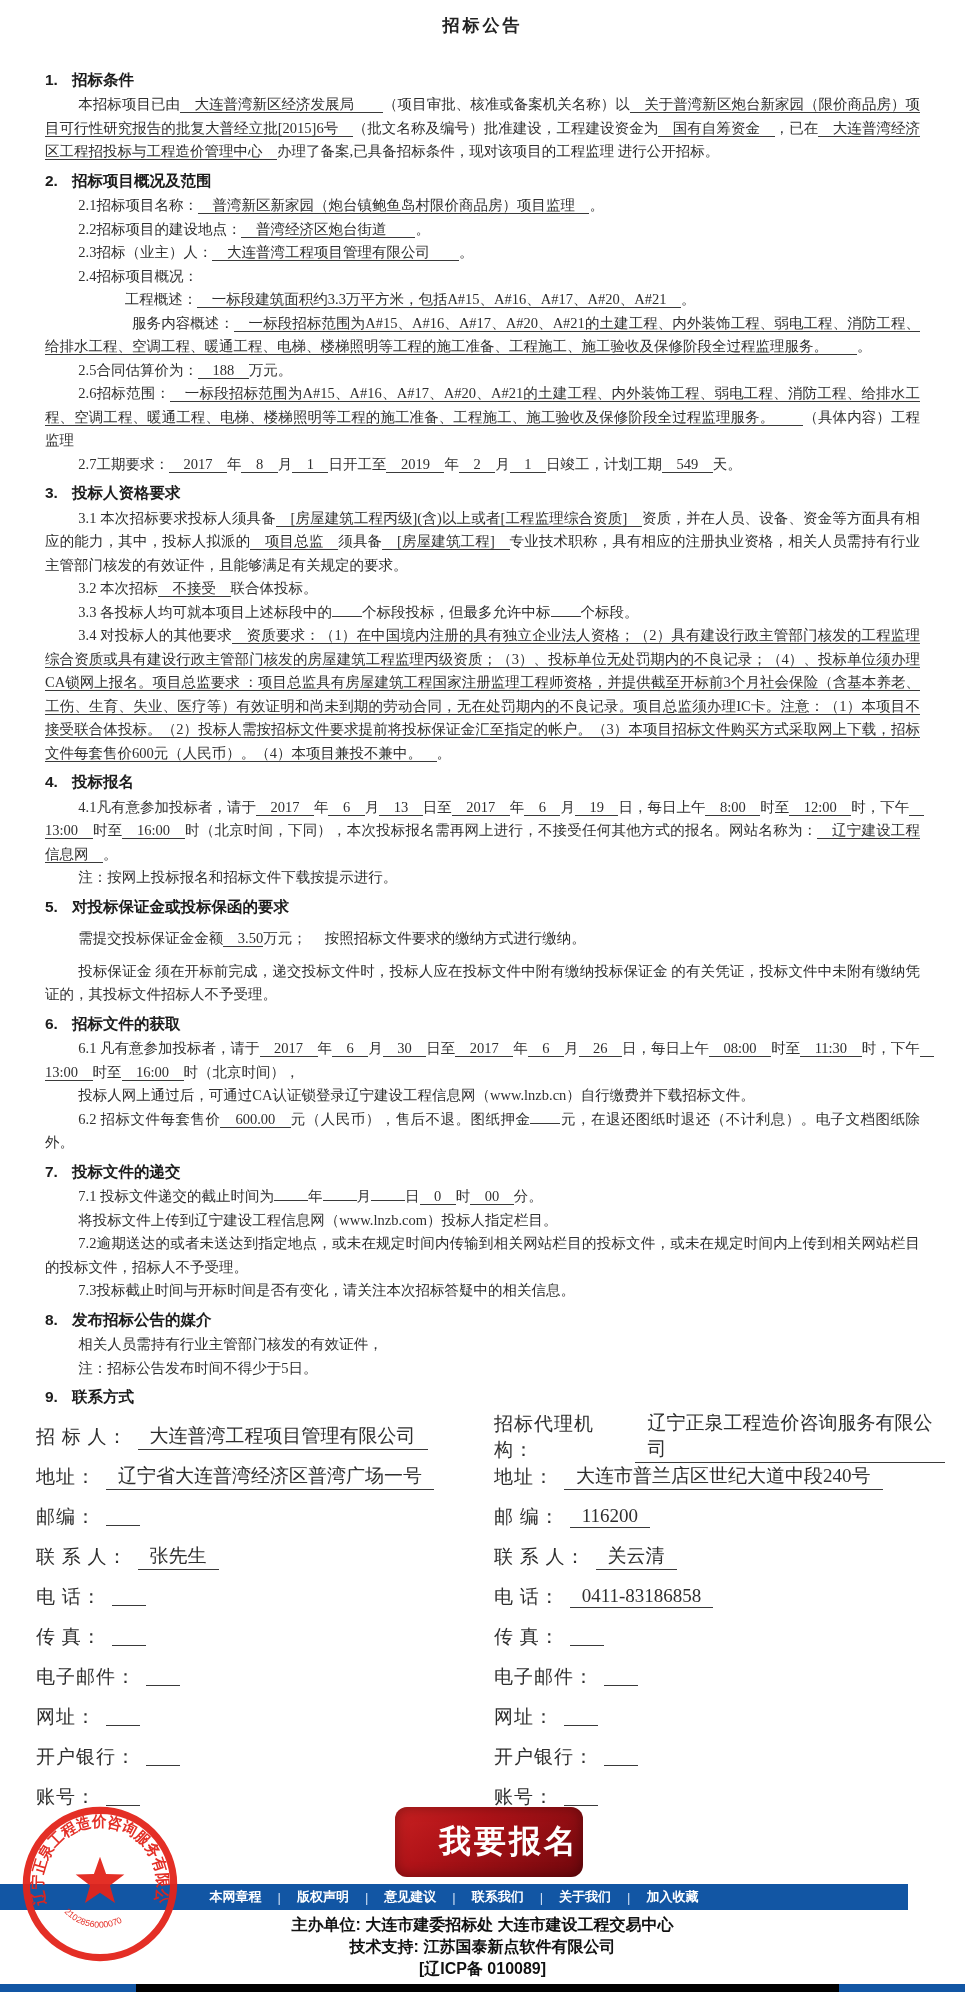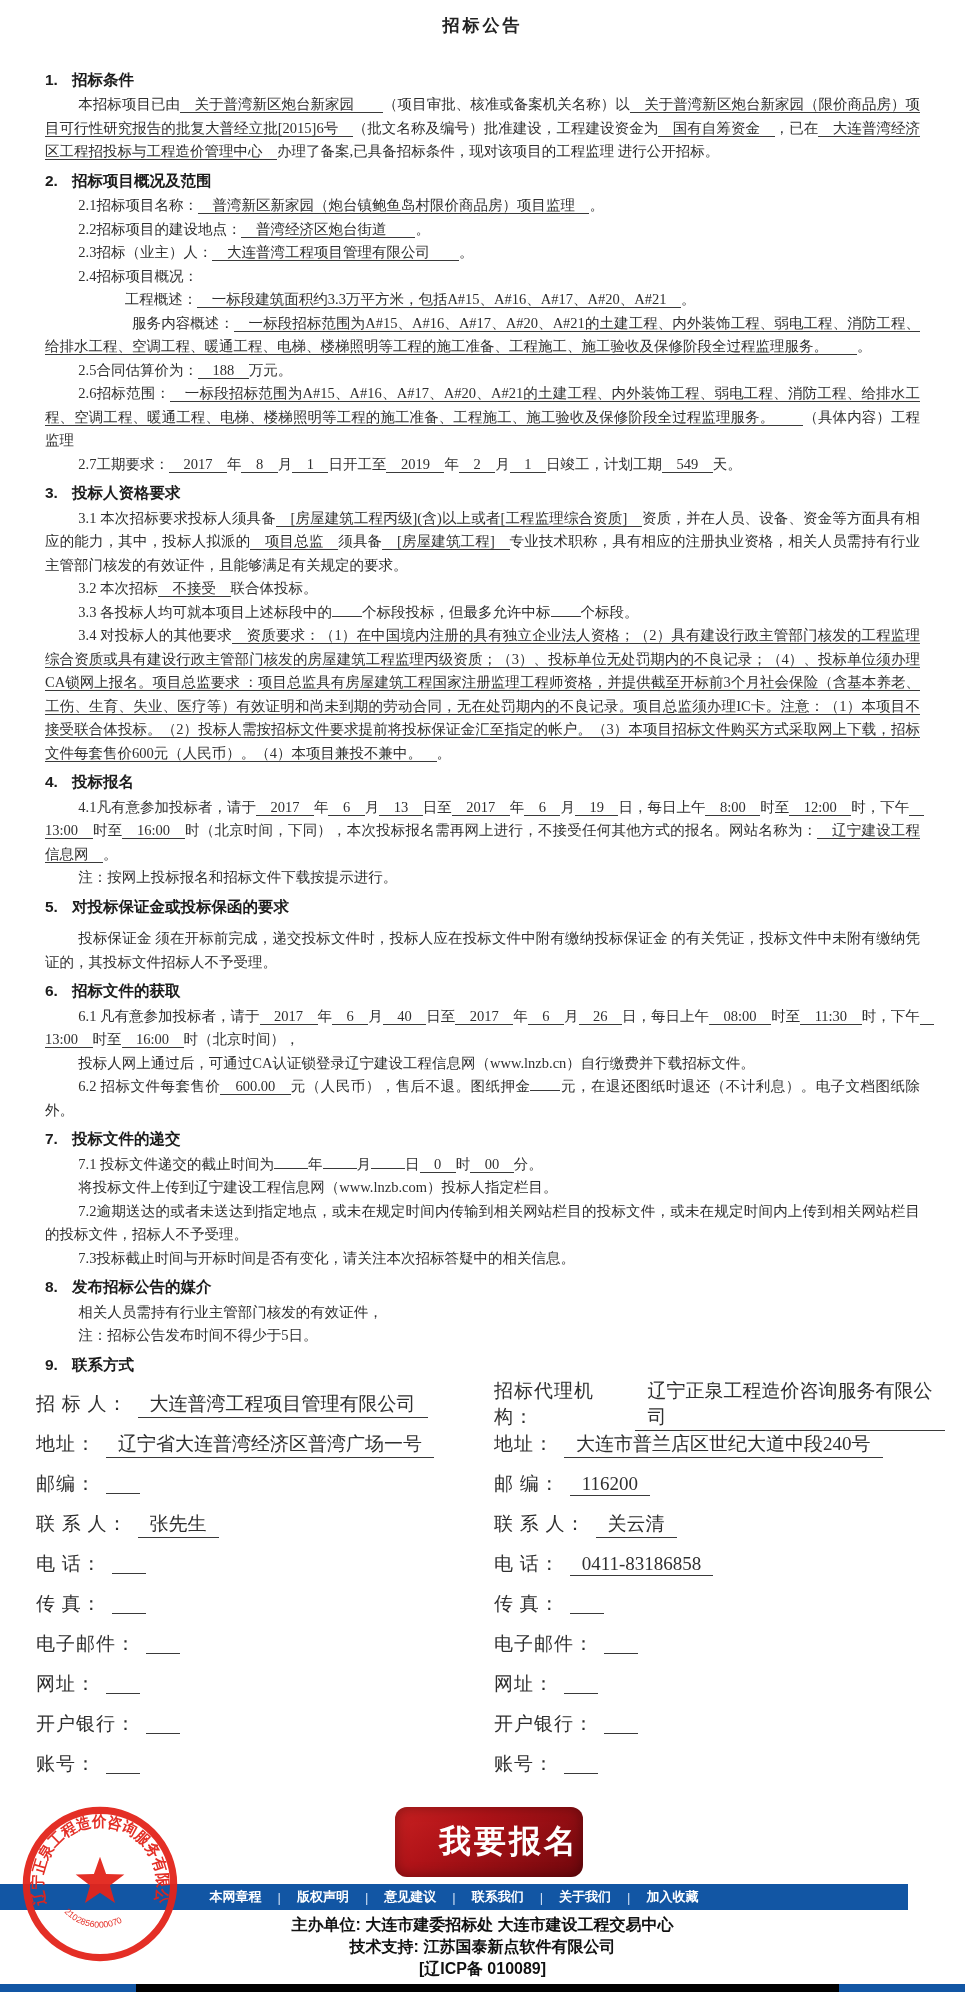--- a/index.html
+++ b/index.html
@@ -64,43 +64,44 @@
   .bb-right { width: 126px; background: #1256a4; }
 </style>
 </head>
 <body>
 
 <div class="page">
 
   <div class="doc">
       <div class="doc-title">招标公告</div>
       <div class="sec-h"><span class="num">1.</span><span class="htxt">招标条件</span></div>
-      <div class="para" style="text-indent: 2.3em;">本招标项目已由<span class="u">　关于普湾新区炮台新家园　　</span>（项目审批、核准或备案机关名称）以<span class="u">　关于普湾新区炮台新家园（限价商品房）项目可行性研究报告的批复大普经立批[2015]6号　</span>（批文名称及编号）批准建设，工程建设资金为<span class="u">　国有自筹资金　</span>，已在<span class="u">　大连普湾经济区工程招投标与工程造价管理中心　</span>办理了备案,已具备招标条件，现对该项目的工程监理 进行公开招标。</div>
+      <div class="para" style="text-indent: 2.3em;">本招标项目已由<span class="u">　大连普湾新区经济发展局　　</span>（项目审批、核准或备案机关名称）以<span class="u">　关于普湾新区炮台新家园（限价商品房）项目可行性研究报告的批复大普经立批[2015]6号　</span>（批文名称及编号）批准建设，工程建设资金为<span class="u">　国有自筹资金　</span>，已在<span class="u">　大连普湾经济区工程招投标与工程造价管理中心　</span>办理了备案,已具备招标条件，现对该项目的工程监理 进行公开招标。</div>
       <div class="sec-h"><span class="num">2.</span><span class="htxt">招标项目概况及范围</span></div>
       <div class="para" style="text-indent: 2.3em;">2.1招标项目名称：<span class="u">　普湾新区新家园（炮台镇鲍鱼岛村限价商品房）项目监理　</span>。</div>
       <div class="para" style="text-indent: 2.3em;">2.2招标项目的建设地点：<span class="u">　普湾经济区炮台街道　　</span>。</div>
       <div class="para" style="text-indent: 2.3em;">2.3招标（业主）人：<span class="u">　大连普湾工程项目管理有限公司　　</span>。</div>
       <div class="para" style="text-indent: 2.3em;">2.4招标项目概况：</div>
       <div class="para" style="text-indent: 5.5em;">工程概述：<span class="u">　一标段建筑面积约3.3万平方米，包括A#15、A#16、A#17、A#20、A#21　</span>。</div>
       <div class="para" style="text-indent: 6em;">服务内容概述：<span class="u">　一标段招标范围为A#15、A#16、A#17、A#20、A#21的土建工程、内外装饰工程、弱电工程、消防工程、给排水工程、空调工程、暖通工程、电梯、楼梯照明等工程的施工准备、工程施工、施工验收及保修阶段全过程监理服务。　　</span>。</div>
       <div class="para" style="text-indent: 2.3em;">2.5合同估算价为：<span class="u">　188　</span>万元。</div>
       <div class="para" style="text-indent: 2.3em;">2.6招标范围：<span class="u">　一标段招标范围为A#15、A#16、A#17、A#20、A#21的土建工程、内外装饰工程、弱电工程、消防工程、给排水工程、空调工程、暖通工程、电梯、楼梯照明等工程的施工准备、工程施工、施工验收及保修阶段全过程监理服务。　　</span>（具体内容）工程监理</div>
       <div class="para" style="text-indent: 2.3em;">2.7工期要求：<span class="u">　2017　</span>年<span class="u">　8　</span>月<span class="u">　1　</span>日开工至<span class="u">　2019　</span>年<span class="u">　2　</span>月<span class="u">　1　</span>日竣工，计划工期<span class="u">　549　</span>天。</div>
       <div class="sec-h"><span class="num">3.</span><span class="htxt">投标人资格要求</span></div>
       <div class="para" style="text-indent: 2.3em;">3.1 本次招标要求投标人须具备<span class="u">　[房屋建筑工程丙级](含)以上或者[工程监理综合资质]　</span>资质，并在人员、设备、资金等方面具有相应的能力，其中，投标人拟派的<span class="u">　项目总监　</span>须具备<span class="u">　[房屋建筑工程]　</span>专业技术职称，具有相应的注册执业资格，相关人员需持有行业主管部门核发的有效证件，且能够满足有关规定的要求。</div>
       <div class="para" style="text-indent: 2.3em;">3.2 本次招标<span class="u">　不接受　</span>联合体投标。</div>
       <div class="para" style="text-indent: 2.3em;">3.3 各投标人均可就本项目上述标段中的<span class="u blank" style="width: 30px;"></span>个标段投标，但最多允许中标<span class="u blank" style="width: 30px;"></span>个标段。</div>
       <div class="para" style="text-indent: 2.3em;">3.4 对投标人的其他要求<span class="u">　资质要求：（1）在中国境内注册的具有独立企业法人资格；（2）具有建设行政主管部门核发的工程监理综合资质或具有建设行政主管部门核发的房屋建筑工程监理丙级资质；（3）、投标单位无处罚期内的不良记录；（4）、投标单位须办理CA锁网上报名。项目总监要求 ：项目总监具有房屋建筑工程国家注册监理工程师资格，并提供截至开标前3个月社会保险（含基本养老、工伤、生育、失业、医疗等）有效证明和尚未到期的劳动合同，无在处罚期内的不良记录。项目总监须办理IC卡。注意：（1）本项目不接受联合体投标。（2）投标人需按招标文件要求提前将投标保证金汇至指定的帐户。（3）本项目招标文件购买方式采取网上下载，招标文件每套售价600元（人民币）。（4）本项目兼投不兼中。　</span>。</div>
       <div class="sec-h"><span class="num">4.</span><span class="htxt">投标报名</span></div>
       <div class="para" style="text-indent: 2.3em;">4.1凡有意参加投标者，请于<span class="u">　2017　</span>年<span class="u">　6　</span>月<span class="u">　13　</span>日至<span class="u">　2017　</span>年<span class="u">　6　</span>月<span class="u">　19　</span>日，每日上午<span class="u">　8:00　</span>时至<span class="u">　12:00　</span>时，下午<span class="u">　13:00　</span>时至<span class="u">　16:00　</span>时（北京时间，下同），本次投标报名需再网上进行，不接受任何其他方式的报名。网站名称为：<span class="u">　辽宁建设工程信息网　</span>。</div>
       <div class="para" style="text-indent: 2.3em;">注：按网上投标报名和招标文件下载按提示进行。</div>
       <div class="sec-h"><span class="num">5.</span><span class="htxt">对投标保证金或投标保函的要求</span></div>
+      <div class="para" style="text-indent: 2.3em; margin-top: 9px;">需提交投标保证金金额<span class="u">　3.50</span>万元；　 按照招标文件要求的缴纳方式进行缴纳。</div>
       <div class="para" style="text-indent: 2.3em; margin-top: 9px;">投标保证金 须在开标前完成，递交投标文件时，投标人应在投标文件中附有缴纳投标保证金 的有关凭证，投标文件中未附有缴纳凭证的，其投标文件招标人不予受理。</div>
       <div class="sec-h"><span class="num">6.</span><span class="htxt">招标文件的获取</span></div>
-      <div class="para" style="text-indent: 2.3em;">6.1 凡有意参加投标者，请于<span class="u">　2017　</span>年<span class="u">　6　</span>月<span class="u">　40　</span>日至<span class="u">　2017　</span>年<span class="u">　6　</span>月<span class="u">　26　</span>日，每日上午<span class="u">　08:00　</span>时至<span class="u">　11:30　</span>时，下午<span class="u">　13:00　</span>时至<span class="u">　16:00　</span>时（北京时间），</div>
+      <div class="para" style="text-indent: 2.3em;">6.1 凡有意参加投标者，请于<span class="u">　2017　</span>年<span class="u">　6　</span>月<span class="u">　30　</span>日至<span class="u">　2017　</span>年<span class="u">　6　</span>月<span class="u">　26　</span>日，每日上午<span class="u">　08:00　</span>时至<span class="u">　11:30　</span>时，下午<span class="u">　13:00　</span>时至<span class="u">　16:00　</span>时（北京时间），</div>
       <div class="para" style="text-indent: 2.3em;">投标人网上通过后，可通过CA认证锁登录辽宁建设工程信息网（www.lnzb.cn）自行缴费并下载招标文件。</div>
       <div class="para" style="text-indent: 2.3em;">6.2 招标文件每套售价<span class="u">　600.00　</span>元（人民币），售后不退。图纸押金<span class="u blank" style="width: 30px;"></span>元，在退还图纸时退还（不计利息）。电子文档图纸除外。</div>
       <div class="sec-h"><span class="num">7.</span><span class="htxt">投标文件的递交</span></div>
       <div class="para" style="text-indent: 2.3em;">7.1 投标文件递交的截止时间为<span class="u blank" style="width: 34px;"></span>年<span class="u blank" style="width: 34px;"></span>月<span class="u blank" style="width: 34px;"></span>日<span class="u">　0　</span>时<span class="u">　00　</span>分。</div>
       <div class="para" style="text-indent: 2.3em;">将投标文件上传到辽宁建设工程信息网（www.lnzb.com）投标人指定栏目。</div>
       <div class="para" style="text-indent: 2.3em;">7.2逾期送达的或者未送达到指定地点，或未在规定时间内传输到相关网站栏目的投标文件，或未在规定时间内上传到相关网站栏目的投标文件，招标人不予受理。</div>
       <div class="para" style="text-indent: 2.3em;">7.3投标截止时间与开标时间是否有变化，请关注本次招标答疑中的相关信息。</div>
       <div class="sec-h"><span class="num">8.</span><span class="htxt">发布招标公告的媒介</span></div>
       <div class="para" style="text-indent: 2.3em;">相关人员需持有行业主管部门核发的有效证件，</div>
       <div class="para" style="text-indent: 2.3em;">注：招标公告发布时间不得少于5日。</div>

